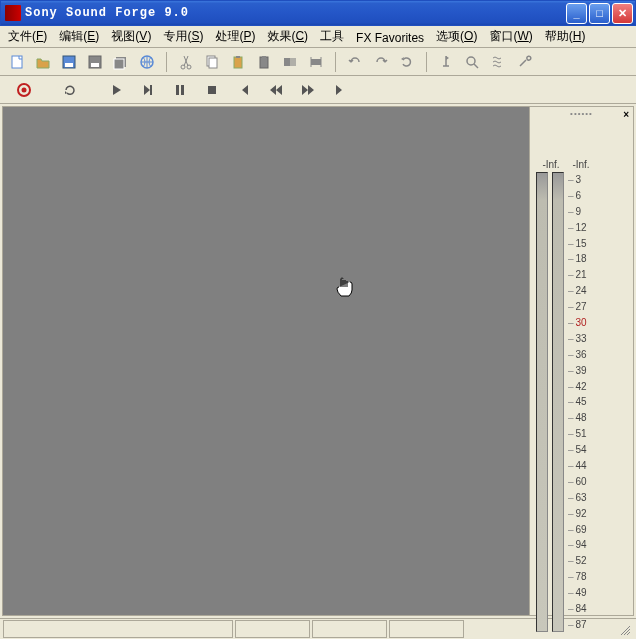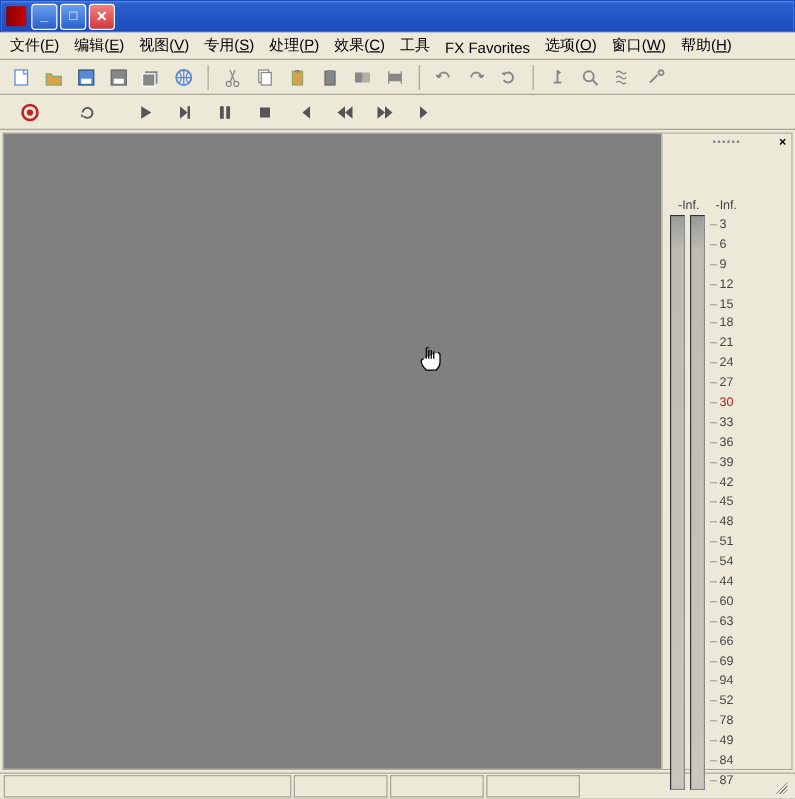--- a/index.html
+++ b/index.html
@@ -198,20 +198,21 @@
     linear-gradient(135deg, transparent 60%, #888 60%, #888 65%, transparent 65%,
                      transparent 72%, #888 72%, #888 77%, transparent 77%,
                      transparent 84%, #888 84%, #888 89%, transparent 89%);
 }
 </style>
 </head>
 <body>
 
 <div class="titlebar">
   <div class="app-icon"></div>
+  <div class="title">Sony Sound Forge 9.0</div>
   <div class="win-controls">
     <div class="winbtn min">_</div>
     <div class="winbtn max">□</div>
     <div class="winbtn close">✕</div>
   </div>
 </div>
 
 <div class="menubar" id="menubar">
     <div class="menu-item">文件(<u>F</u>)</div>
     <div class="menu-item">编辑(<u>E</u>)</div>
@@ -432,21 +433,21 @@
           <div>36</div>
           <div>39</div>
           <div>42</div>
           <div>45</div>
           <div>48</div>
           <div>51</div>
           <div>54</div>
           <div>44</div>
           <div>60</div>
           <div>63</div>
-          <div>66</div>
+          <div>92</div>
           <div>69</div>
           <div>94</div>
           <div>52</div>
           <div>78</div>
           <div>49</div>
           <div>84</div>
           <div>87</div>
         </div>
     </div>
   </div>

